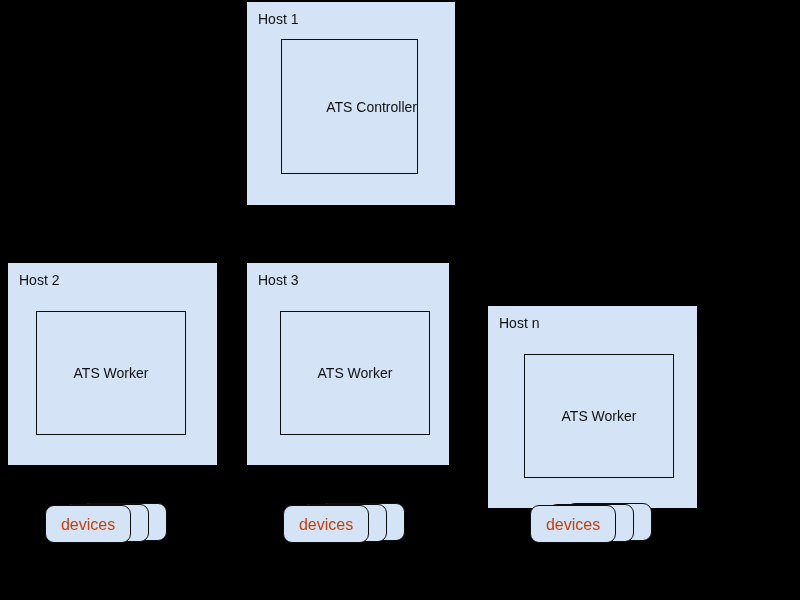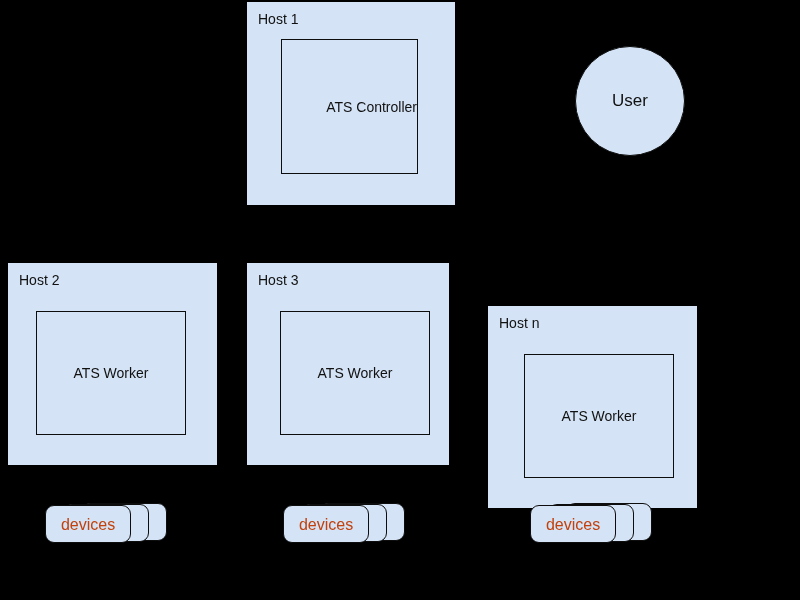--- a/index.html
+++ b/index.html
@@ -104,23 +104,20 @@
 
 <div id="canvas">
 
   <div class="host-box" style="left:247px; top:2px; width:208px; height:203px;">
     <span class="host-label">Host 1</span>
     <div class="service-box" style="left:33px; top:36px; width:137px; height:135px;justify-content:flex-end;">
       <span class="service-label">ATS Controller</span>
     </div>
   </div>
 
-  <div class="user-circle" style="left:575px; top:46px; width:110px; height:110px;">
-    <span class="user-label">User</span>
-  </div>
 
   <div class="host-box" style="left:8px; top:263px; width:209px; height:202px;padding-left:11px;">
     <span class="host-label">Host 2</span>
     <div class="service-box" style="left:27px; top:47px; width:150px; height:124px;">
       <span class="service-label">ATS Worker</span>
     </div>
   </div>
 
   <div class="host-box" style="left:247px; top:263px; width:202px; height:202px;">
     <span class="host-label">Host 3</span>

